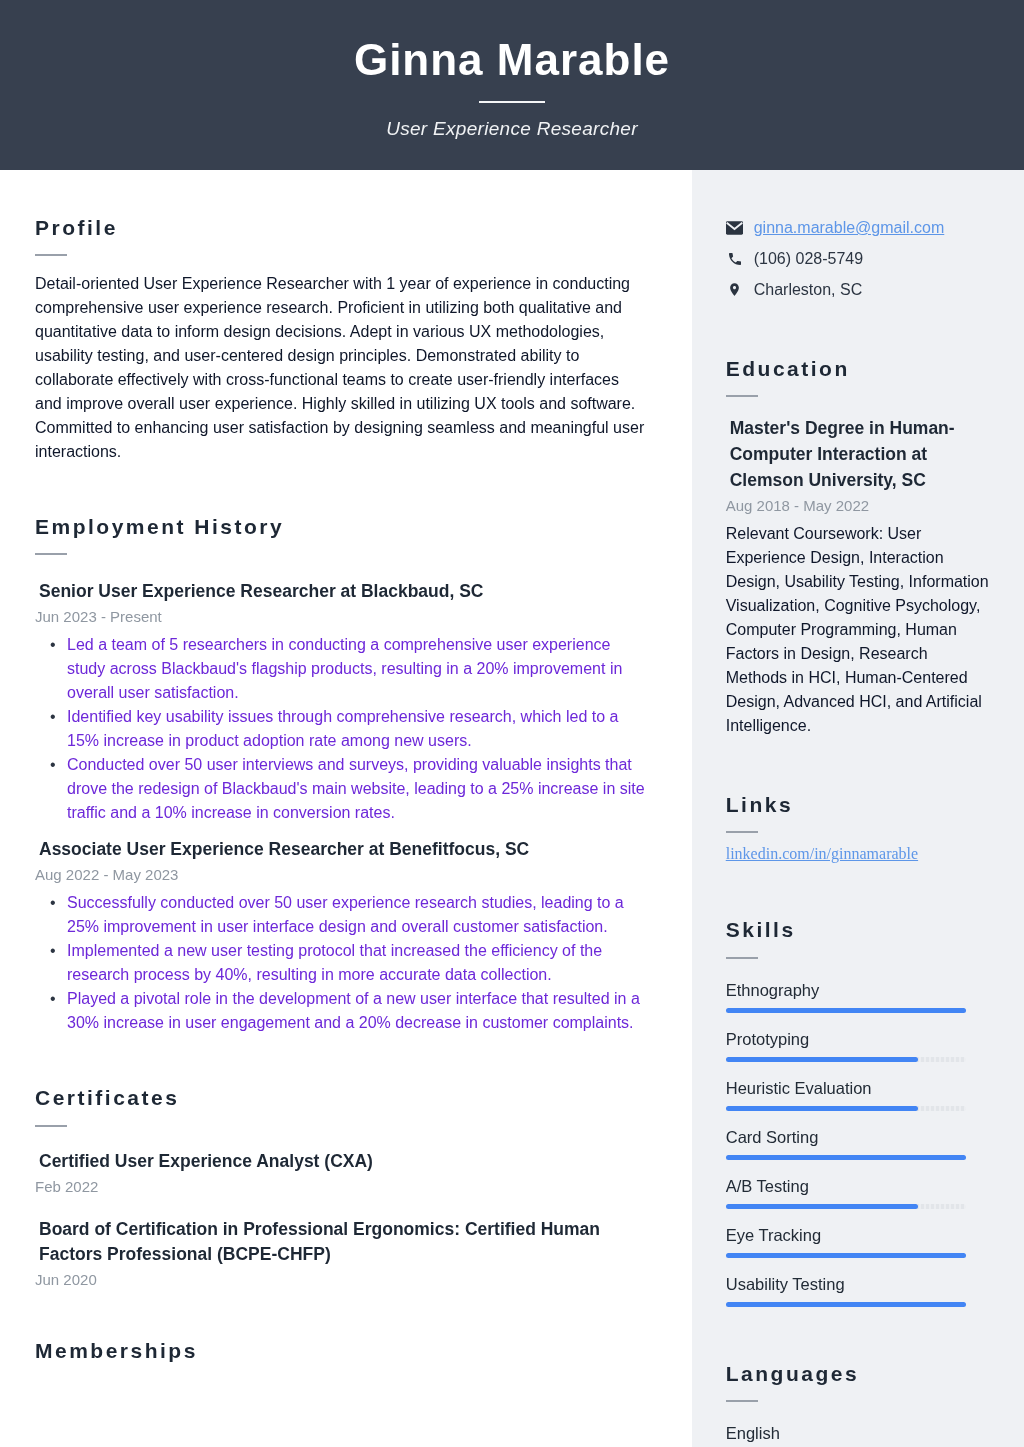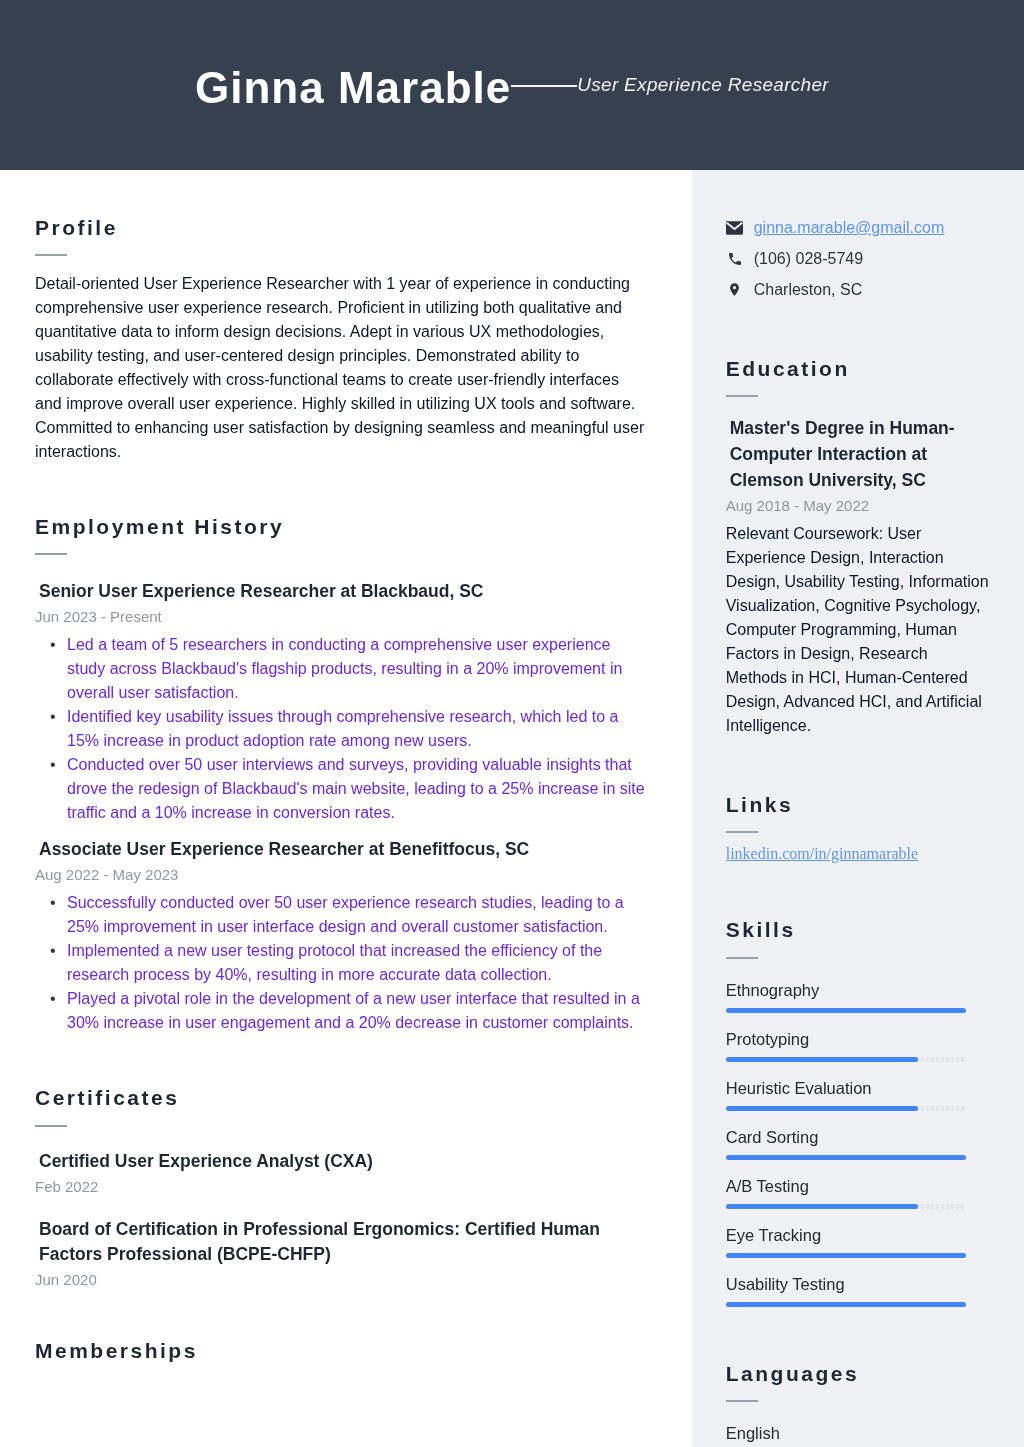--- a/index.html
+++ b/index.html
@@ -7,21 +7,21 @@
   body {
     width: 1024px; height: 1447px;
     font-family: "Liberation Sans", sans-serif;
     background: #ffffff;
   }
   .page { width: 1024px; height: 1447px; display: flex; flex-direction: column; overflow: hidden; }
 
   
   .header {
     flex: 0 0 170px; background: #37404f; color: #ffffff;
-    display: flex; flex-direction: row; align-items: center; justify-content: center;
+    display: flex; flex-direction: column; align-items: center; justify-content: center;
   }
   .name { font-size: 44px; font-weight: 700; letter-spacing: 1px; margin: 6px 0 0; line-height: 1.1; }
   .header-rule { width: 66px; height: 2px; background: #f5f6f7; margin: 16px 0 15px; }
   .subtitle { font-size: 19px; color: #f0f2f4; letter-spacing: 0.3px; font-style: italic; }
 
   
   .content { flex: 1 1 auto; display: flex; min-height: 0; }
   .main { width: 756px; padding: 45px 44px 0 35px; background: #ffffff; }
   .aside { width: 360px; padding: 45px 34px 40px 34px; background: #eff1f4; }
 

